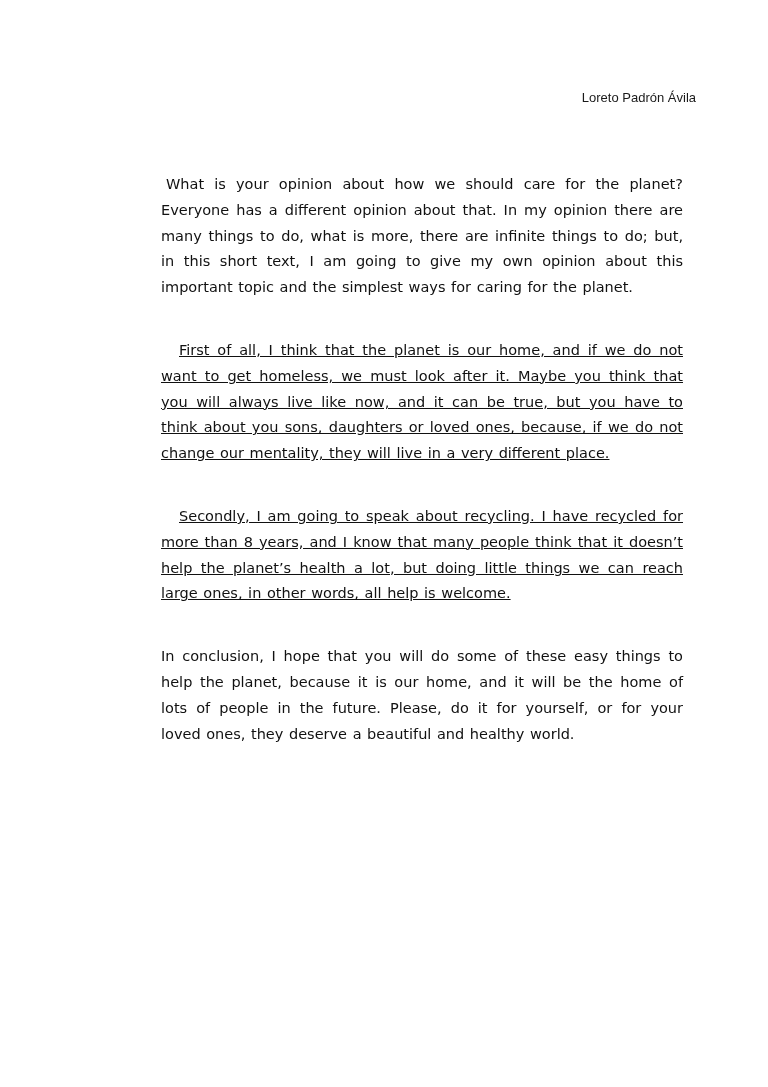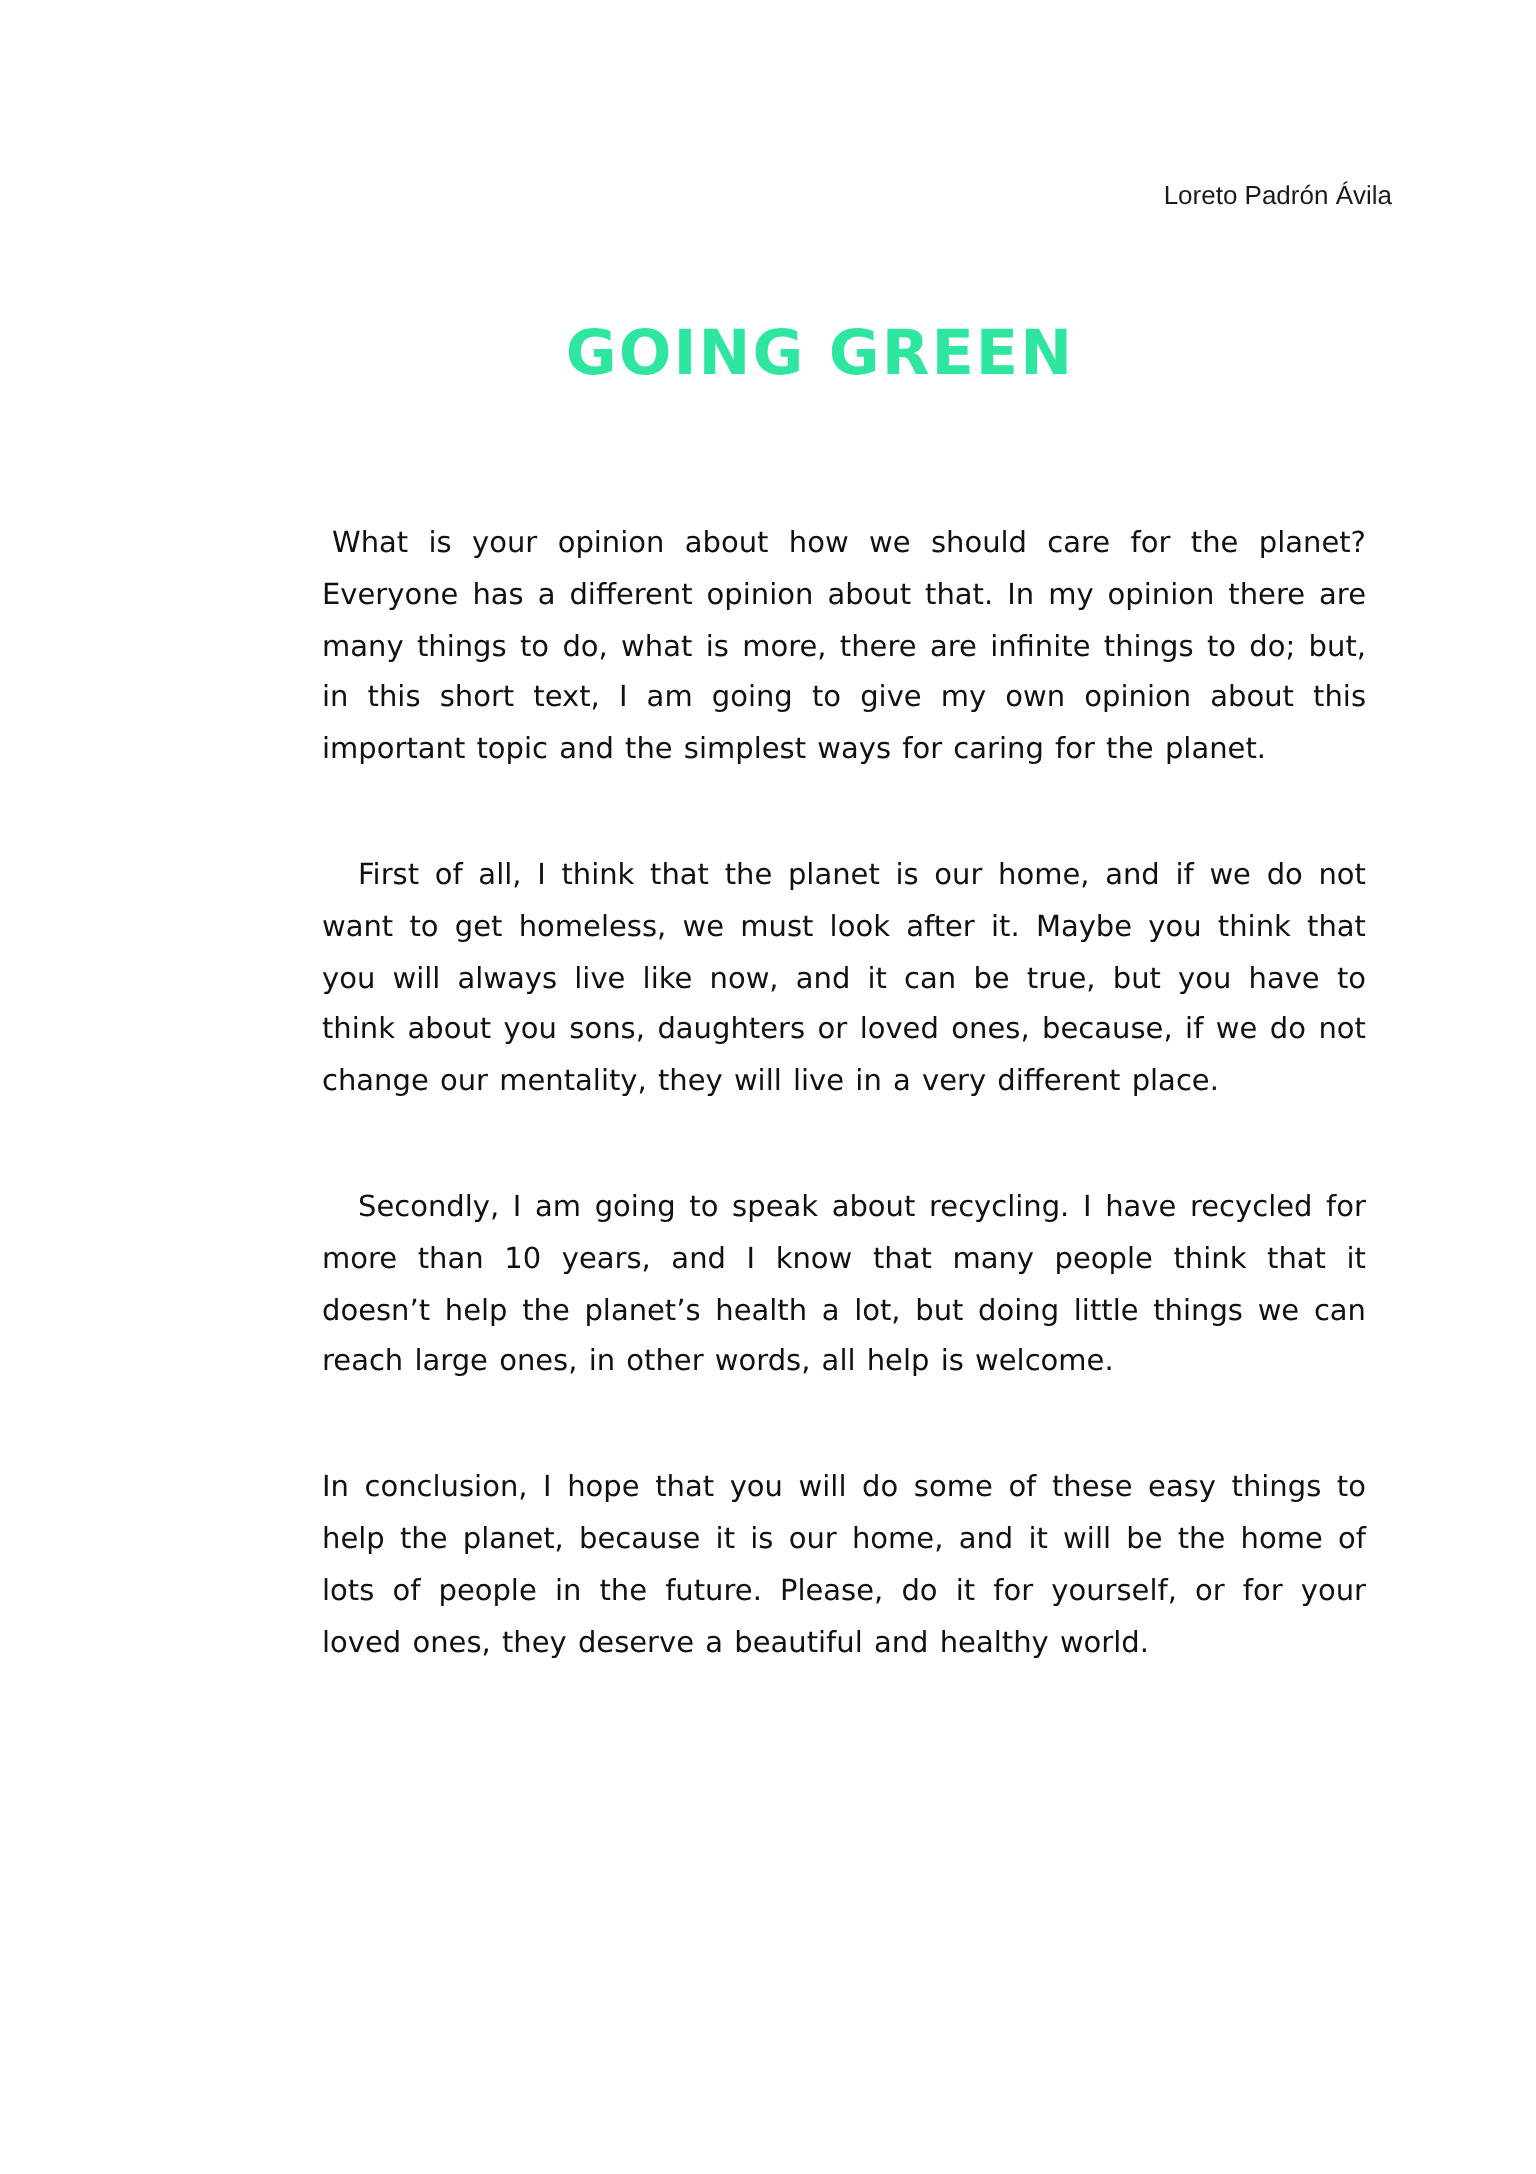--- a/index.html
+++ b/index.html
@@ -42,21 +42,21 @@
     font-size: 14.5px;
     line-height: 1.78;
     color: #111111;
     text-align: justify;
     margin-bottom: 11px;
     font-family: "DejaVu Sans", sans-serif;
     word-spacing: 1px;
     margin-left: 24px;
   }
   .body-text p.indent-small { text-indent: 5px; }
-  .body-text p.indent { text-indent: 18px; }
+  .body-text p.indent { text-indent: 18px; text-decoration: underline; }
   .footer-bar {
     position: absolute;
     left: 0;
     bottom: 0;
     width: 768px;
     height: 13px;
     background: #1d2a35;
   }
   .footer-accent {
     position: absolute;
@@ -68,26 +68,25 @@
   }
 </style>
 </head>
 <body>
 
 <div class="page">
   <div class="content">
 
     <div class="author-line">Loreto Padrón Ávila</div>
 
-    <h1 class="doc-title">GOING GREEN</h1>
 
     <div class="body-text">
       <p class="indent-small">What is your opinion about how we should care for the planet? Everyone has a different opinion about that. In my opinion there are many things to do, what is more, there are infinite things to do; but, in this short text, I am going to give my own opinion about this important topic and the simplest ways for caring for the planet.</p>
       <p class="indent">First of all, I think that the planet is our home, and if we do not want to get homeless, we must look after it. Maybe you think that you will always live like now, and it can be true, but you have to think about you sons, daughters or loved ones, because, if we do not change our mentality, they will live in a very different place.</p>
-      <p class="indent">Secondly, I am going to speak about recycling. I have recycled for more than 10 years, and I know that many people think that it doesn’t help the planet’s health a lot, but doing little things we can reach large ones, in other words, all help is welcome.</p>
+      <p class="indent">Secondly, I am going to speak about recycling. I have recycled for more than 8 years, and I know that many people think that it doesn’t help the planet’s health a lot, but doing little things we can reach large ones, in other words, all help is welcome.</p>
       <p>In conclusion, I hope that you will do some of these easy things to help the planet, because it is our home, and it will be the home of lots of people in the future. Please, do it for yourself, or for your loved ones, they deserve a beautiful and healthy world.</p>
     </div>
   </div>
 
   <div class="footer-bar">
     <div class="footer-accent"></div>
   </div>
 </div>
 
 </body></html>

